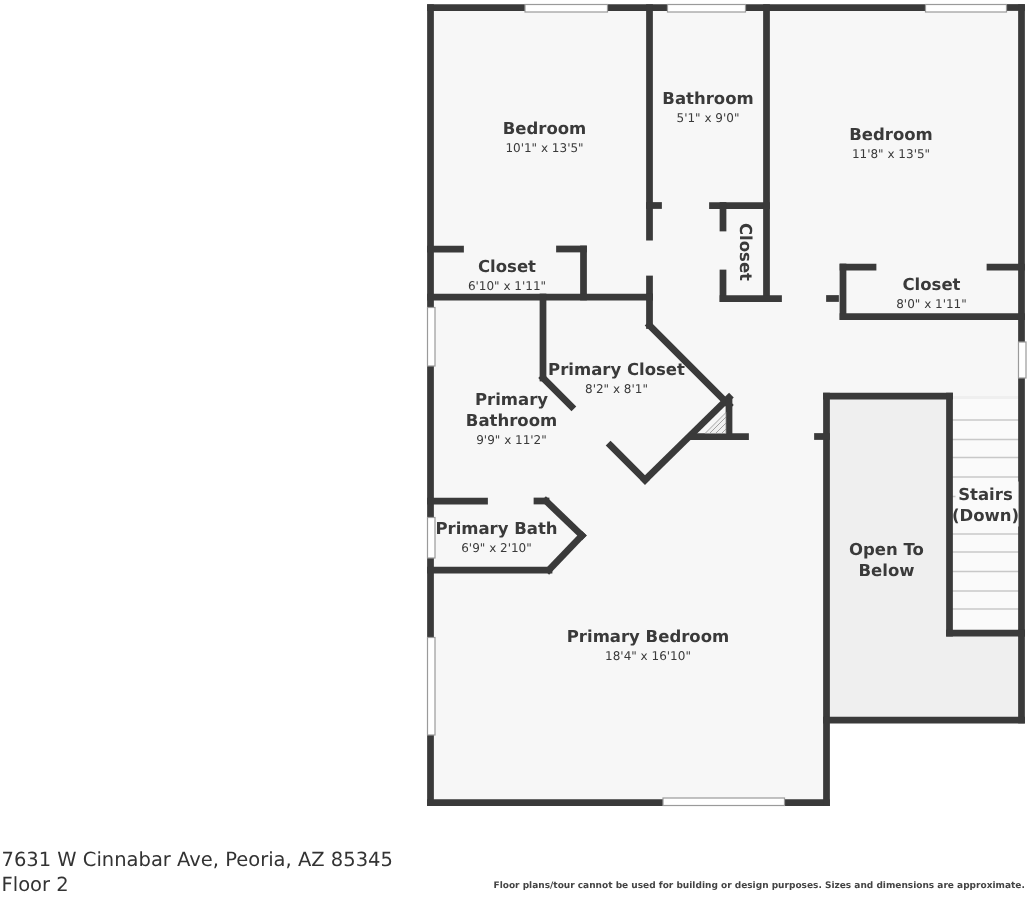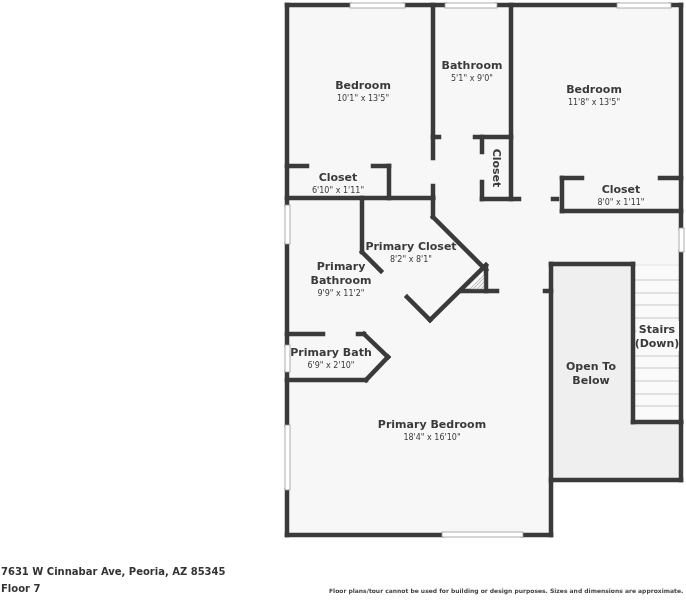--- a/index.html
+++ b/index.html
@@ -1,20 +1,20 @@
 <!DOCTYPE html>
 <html><head>
   <meta charset="utf-8">
   <style>
     html, body { margin: 0; padding: 0; background: #ffffff; }
     body { width: 686px; height: 600px; position: relative; overflow: hidden; font-family: "DejaVu Sans", sans-serif; }
     #plan { position: absolute; left: 0; top: 0; }
     .room-name { font-family: "DejaVu Sans", sans-serif; font-size: 11px; font-weight: bold; fill: #3a3a3a; }
     .room-dim { font-family: "DejaVu Sans", sans-serif; font-size: 8px; fill: #3a3a3a; }
-    .footer-text { position: absolute; font-size: 10px; color: #333; font-family: "DejaVu Sans", sans-serif; font-weight: bold; white-space: nowrap; }
+    .footer-text { position: absolute; font-size: 13px; color: #333; font-family: "DejaVu Sans", sans-serif; font-weight: normal; white-space: nowrap; }
     .disclaimer { position: absolute; font-size: 6px; color: #444; font-family: "DejaVu Sans", sans-serif; font-weight: bold; white-space: nowrap; }
   </style>
 </head>
 <body>
 
 <svg id="plan" width="686" height="600" viewBox="0 0 686 600" xmlns="http://www.w3.org/2000/svg">
 
   <g>
     <rect x="287" y="5" width="394" height="530" fill="#f7f7f7"></rect>
     <rect x="551" y="264" width="130" height="216" fill="#efefef"></rect>
@@ -165,14 +165,14 @@
     </g>
     <g>
       <rect x="637" y="321" width="42" height="30" fill="#fafafa"></rect>
       <text class="room-name" x="657" y="333">Stairs</text>
       <text class="room-name" x="657" y="347">(Down)</text>
     </g>
   </g>
 </svg>
 
 <div class="footer-text" style="left:1px; top:566px;">7631 W Cinnabar Ave, Peoria, AZ 85345</div>
-<div class="footer-text" style="left:1px; top:583px;">Floor 7</div>
+<div class="footer-text" style="left:1px; top:583px;">Floor 2</div>
 <div class="disclaimer" style="left:329px; top:587px;">Floor plans/tour cannot be used for building or design purposes. Sizes and dimensions are approximate.</div>
 
 </body></html>

